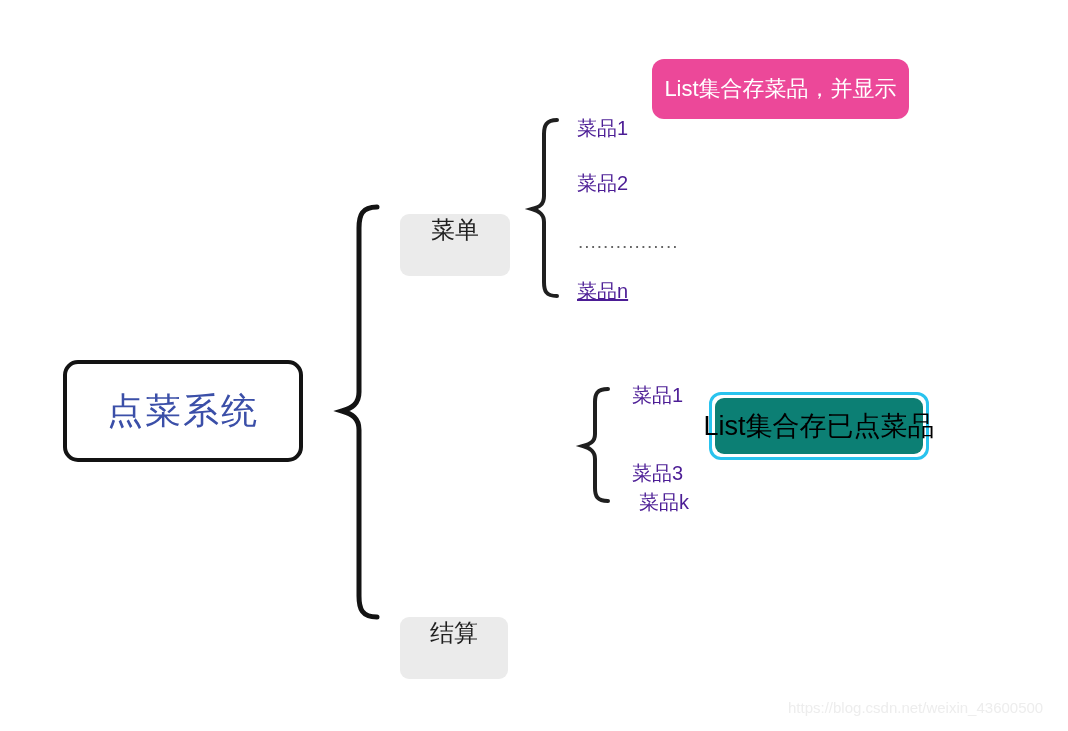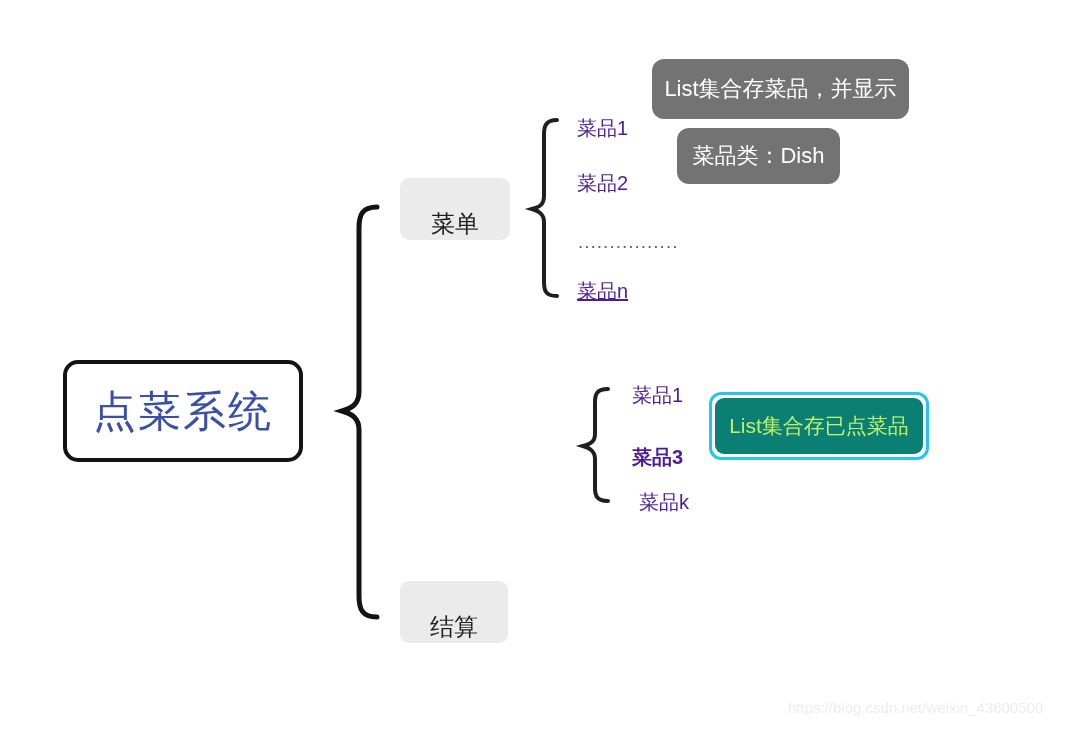--- a/index.html
+++ b/index.html
@@ -28,38 +28,39 @@
     box-sizing: border-box;
     border: 4px solid #131313;
     border-radius: 15px;
     background: #ffffff;
     display: flex;
     align-items: center;
     justify-content: center;
   }
   .root-label {
     color: #3b4fa8;
-    font-size: 43px;
+    font-size: 36px;
     letter-spacing: 2px;
     line-height: 1;
     white-space: nowrap;
     text-align: center;
   }
 
   
   .branch-node {
     box-sizing: border-box;
     background: #ebebeb;
     border-radius: 9px;
     display: flex;
-    align-items: flex-end;
+    align-items: flex-start;
     justify-content: center;
     color: #1f1f1f;
     font-size: 24px;
     white-space: nowrap;
+    margin-top: 36px;
   }
   .branch-menu      { left: 400px; top: 178px; width: 110px; height: 62px; }
   .branch-order     { left: 400px; top: 415px; width: 163px; height: 62px; }
   .branch-checkout  { left: 400px; top: 581px; width: 108px; height: 62px; }
 
   
   .leaf {
     color: #4c1d95;
     font-size: 20px;
     white-space: nowrap;
@@ -69,21 +70,21 @@
     color: #636363;
     font-size: 19px;
     letter-spacing: 1px;
     white-space: nowrap;
     line-height: 1;
   }
 
   
   .note {
     box-sizing: border-box;
-    background: #737373;
+    background: #ec4899;
     border-radius: 12px;
     display: flex;
     align-items: center;
     justify-content: center;
     color: #ffffff;
     font-size: 22px;
     white-space: nowrap;
   }
   .note-menu-list { left: 652px; top: 59px; width: 257px; height: 60px; }
   .note-dish-cls  { left: 677px; top: 128px; width: 163px; height: 56px; }
@@ -101,22 +102,22 @@
   }
   .note-selected {
     width: 100%;
     height: 100%;
     box-sizing: border-box;
     background: #0c7f74;
     border-radius: 9px;
     display: flex;
     align-items: center;
     justify-content: center;
-    color: #bef264;
-    font-size: 21px;
+    color: #000000;
+    font-size: 27px;
     white-space: nowrap;
   }
 
   
   #connectors {
     left: 0;
     top: 0;
     width: 1068px;
     height: 731px;
     pointer-events: none;
@@ -172,34 +173,31 @@
     <span>菜单</span>
   </div>
 
   <div class="abs leaf" style="left:577px; top:118px;">菜品1</div>
   <div class="abs leaf" style="left:577px; top:173px;">菜品2</div>
   <div class="abs leaf-dots" style="left:578px; top:232px;">................</div>
   <div class="abs leaf" style="left:577px; top:281px;text-decoration:underline;">菜品n</div>
 
 
   <div class="abs leaf" style="left:632px; top:385px;">菜品1</div>
-  <div class="abs leaf" style="left:632px; top:447px;font-weight:bold;">菜品3</div>
+  <div class="abs leaf" style="left:632px; top:463px;">菜品3</div>
   <div class="abs leaf" style="left:632px; top:492px;margin-left:7px;">菜品k</div>
 
   <div class="abs branch-node branch-checkout">
     <span>结算</span>
   </div>
 
   <div class="abs note note-menu-list">
     <span>List集合存菜品，并显示</span>
   </div>
 
-  <div class="abs note note-dish-cls">
-    <span>菜品类：Dish</span>
-  </div>
 
   <div class="abs note-selected-wrap">
     <div class="note-selected">
       <span>List集合存已点菜品</span>
     </div>
   </div>
 
   <div class="abs watermark">https://blog.csdn.net/weixin_43600500</div>
 
 </div>

